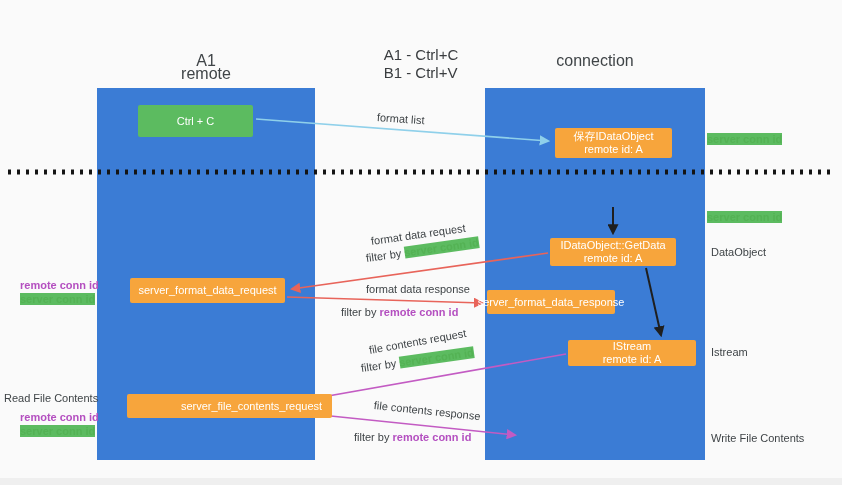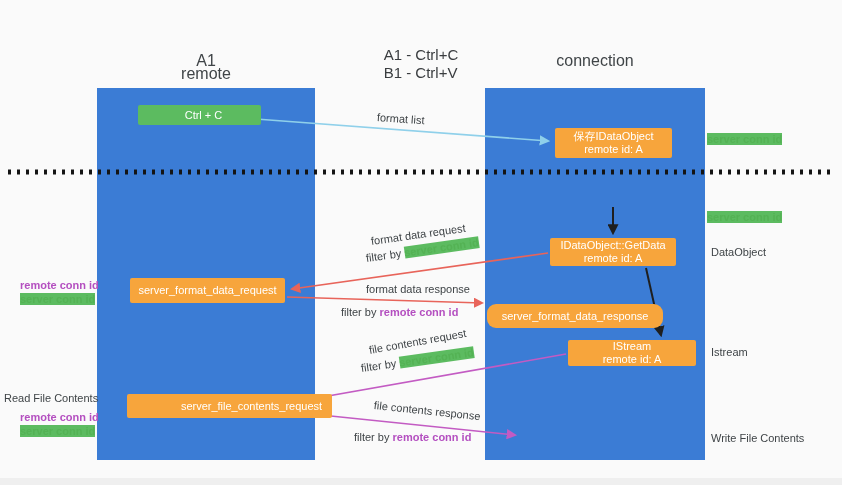--- a/index.html
+++ b/index.html
@@ -35,26 +35,26 @@
   #mk-red path{fill:var(--arrow-red);}
   #mk-magenta path{fill:var(--arrow-magenta);}
   #mk-black path{fill:var(--arrow-black);}
   .divider{stroke:#141414;stroke-width:5px;stroke-dasharray:3 6;}
 
   .node{position:absolute;display:flex;flex-direction:column;align-items:center;
         justify-content:center;color:#fff;font-size:11px;line-height:13px;
         text-align:center;border-radius:2px;white-space:nowrap;}
   .green{background:var(--node-green);}
   .orange{background:var(--node-orange);}
-  #ctrl-c{left:138px;top:105px;width:115px;height:20px;padding-left:8px;}
+  #ctrl-c{left:138px;top:105px;width:115px;height:32px;}
   #save-obj{left:555px;top:128px;width:117px;height:30px;}
   #ctrl-v{left:555px;top:181px;width:117px;height:24px;}
   #getdata{left:550px;top:238px;width:126px;height:28px;}
   #fmt-req{left:130px;top:278px;width:155px;height:25px;}
-  #fmt-resp{left:487px;top:304px;width:176px;height:24px;border-radius:9px;}
+  #fmt-resp{left:487px;top:290px;width:128px;height:24px;}
   #istream{left:568px;top:340px;width:128px;height:26px;}
   #file-req{left:127px;top:394px;width:161px;height:24px;padding-left:44px;}
   #file-resp{left:520px;top:427px;width:167px;height:24px;}
 
   .lbl{position:absolute;font-size:11px;color:var(--text-dark);white-space:nowrap;
        transform-origin:0 50%;}
   .lbl b.green{color:var(--text-green);font-weight:700;}
   .lbl b.purple{color:var(--text-purple);font-weight:700;}
   #lbl-format-list{left:377px;top:111px;transform:rotate(4deg);}
   #lbl-fmt-req{left:371px;top:235px;transform:rotate(-8deg);}

